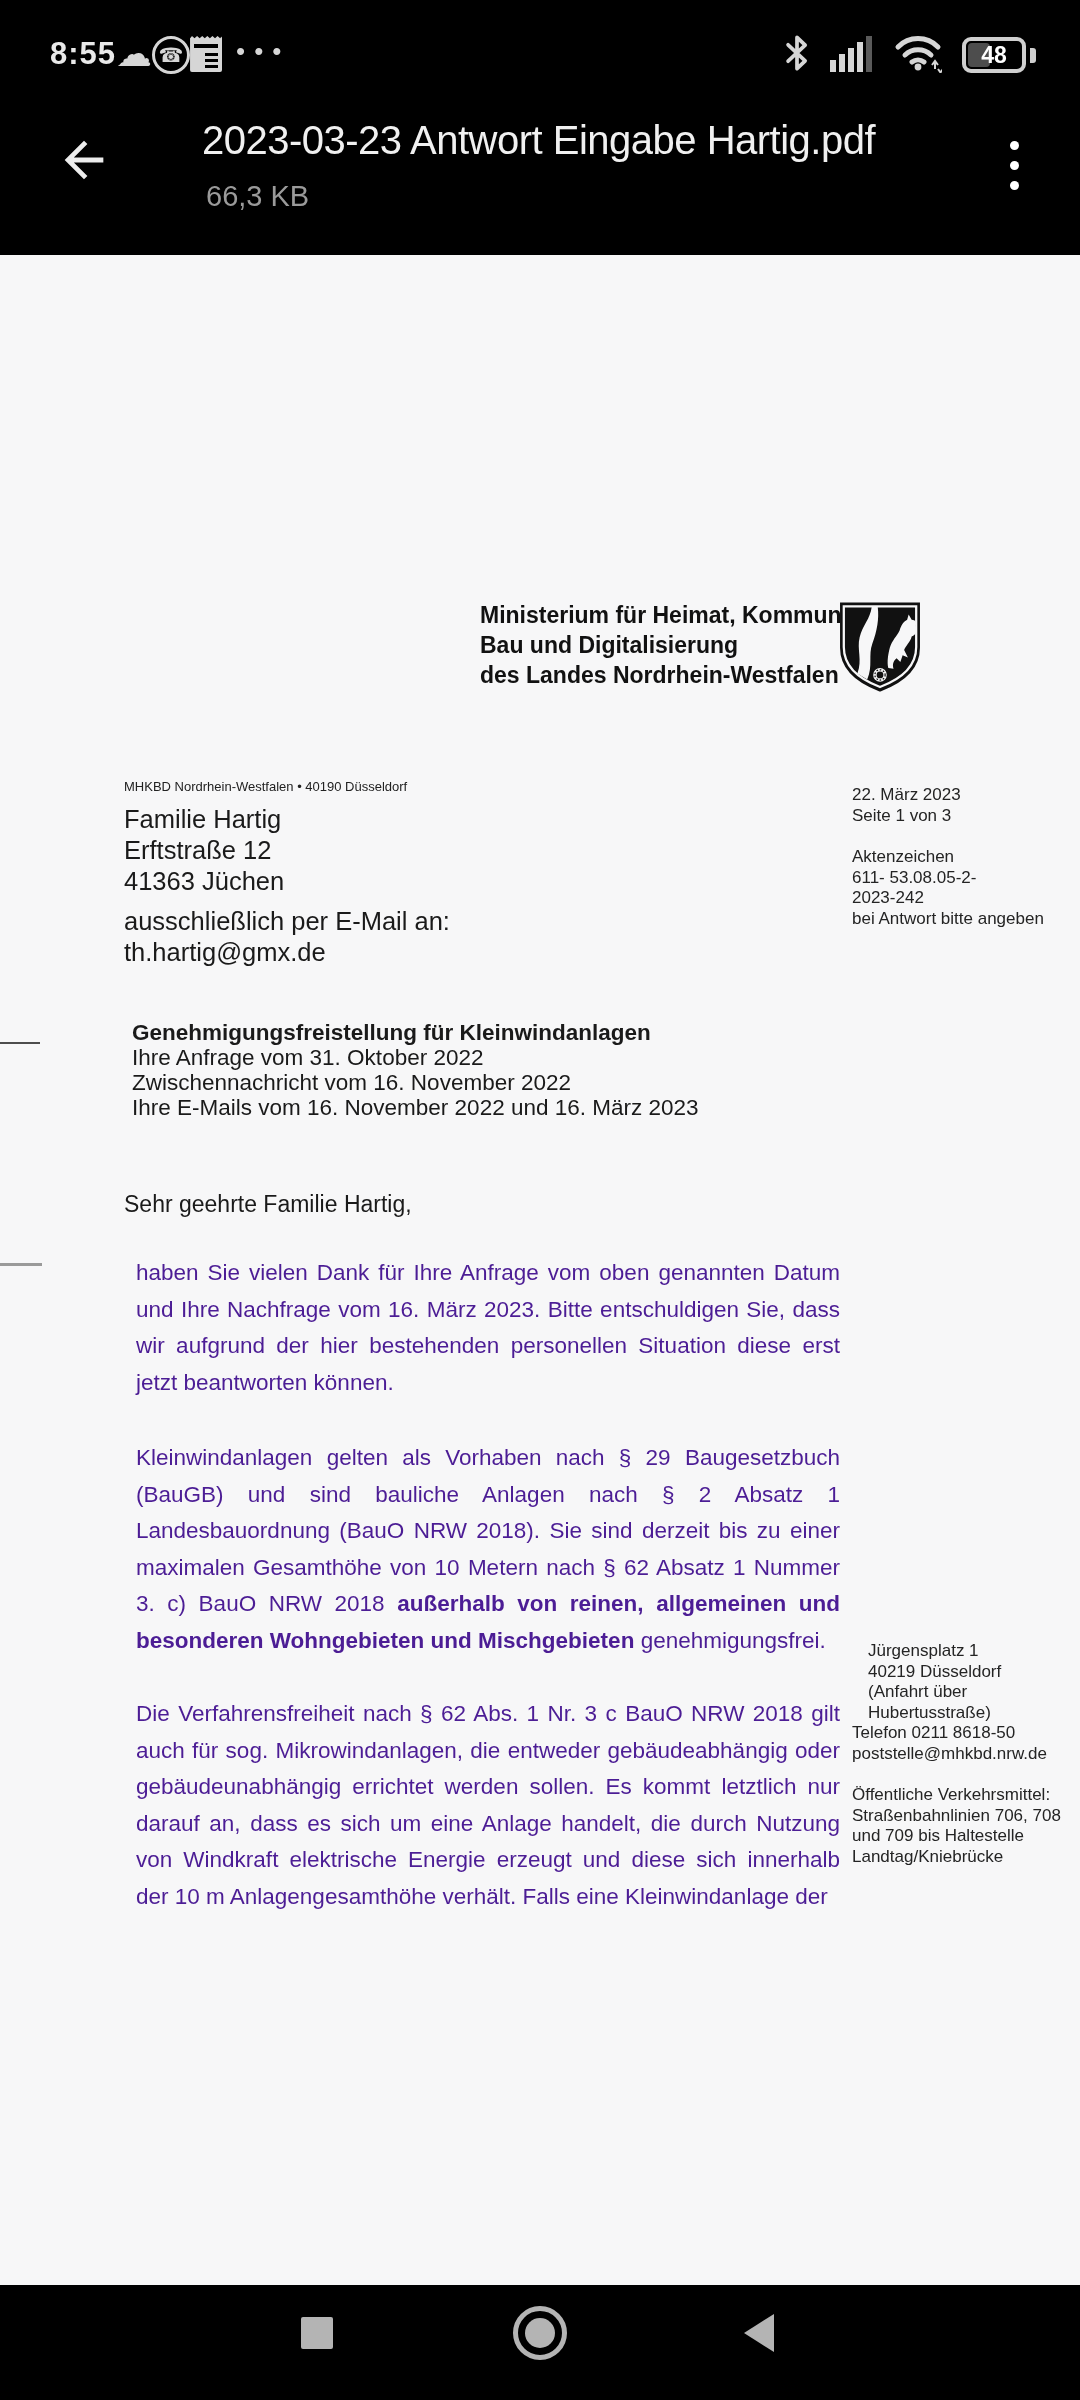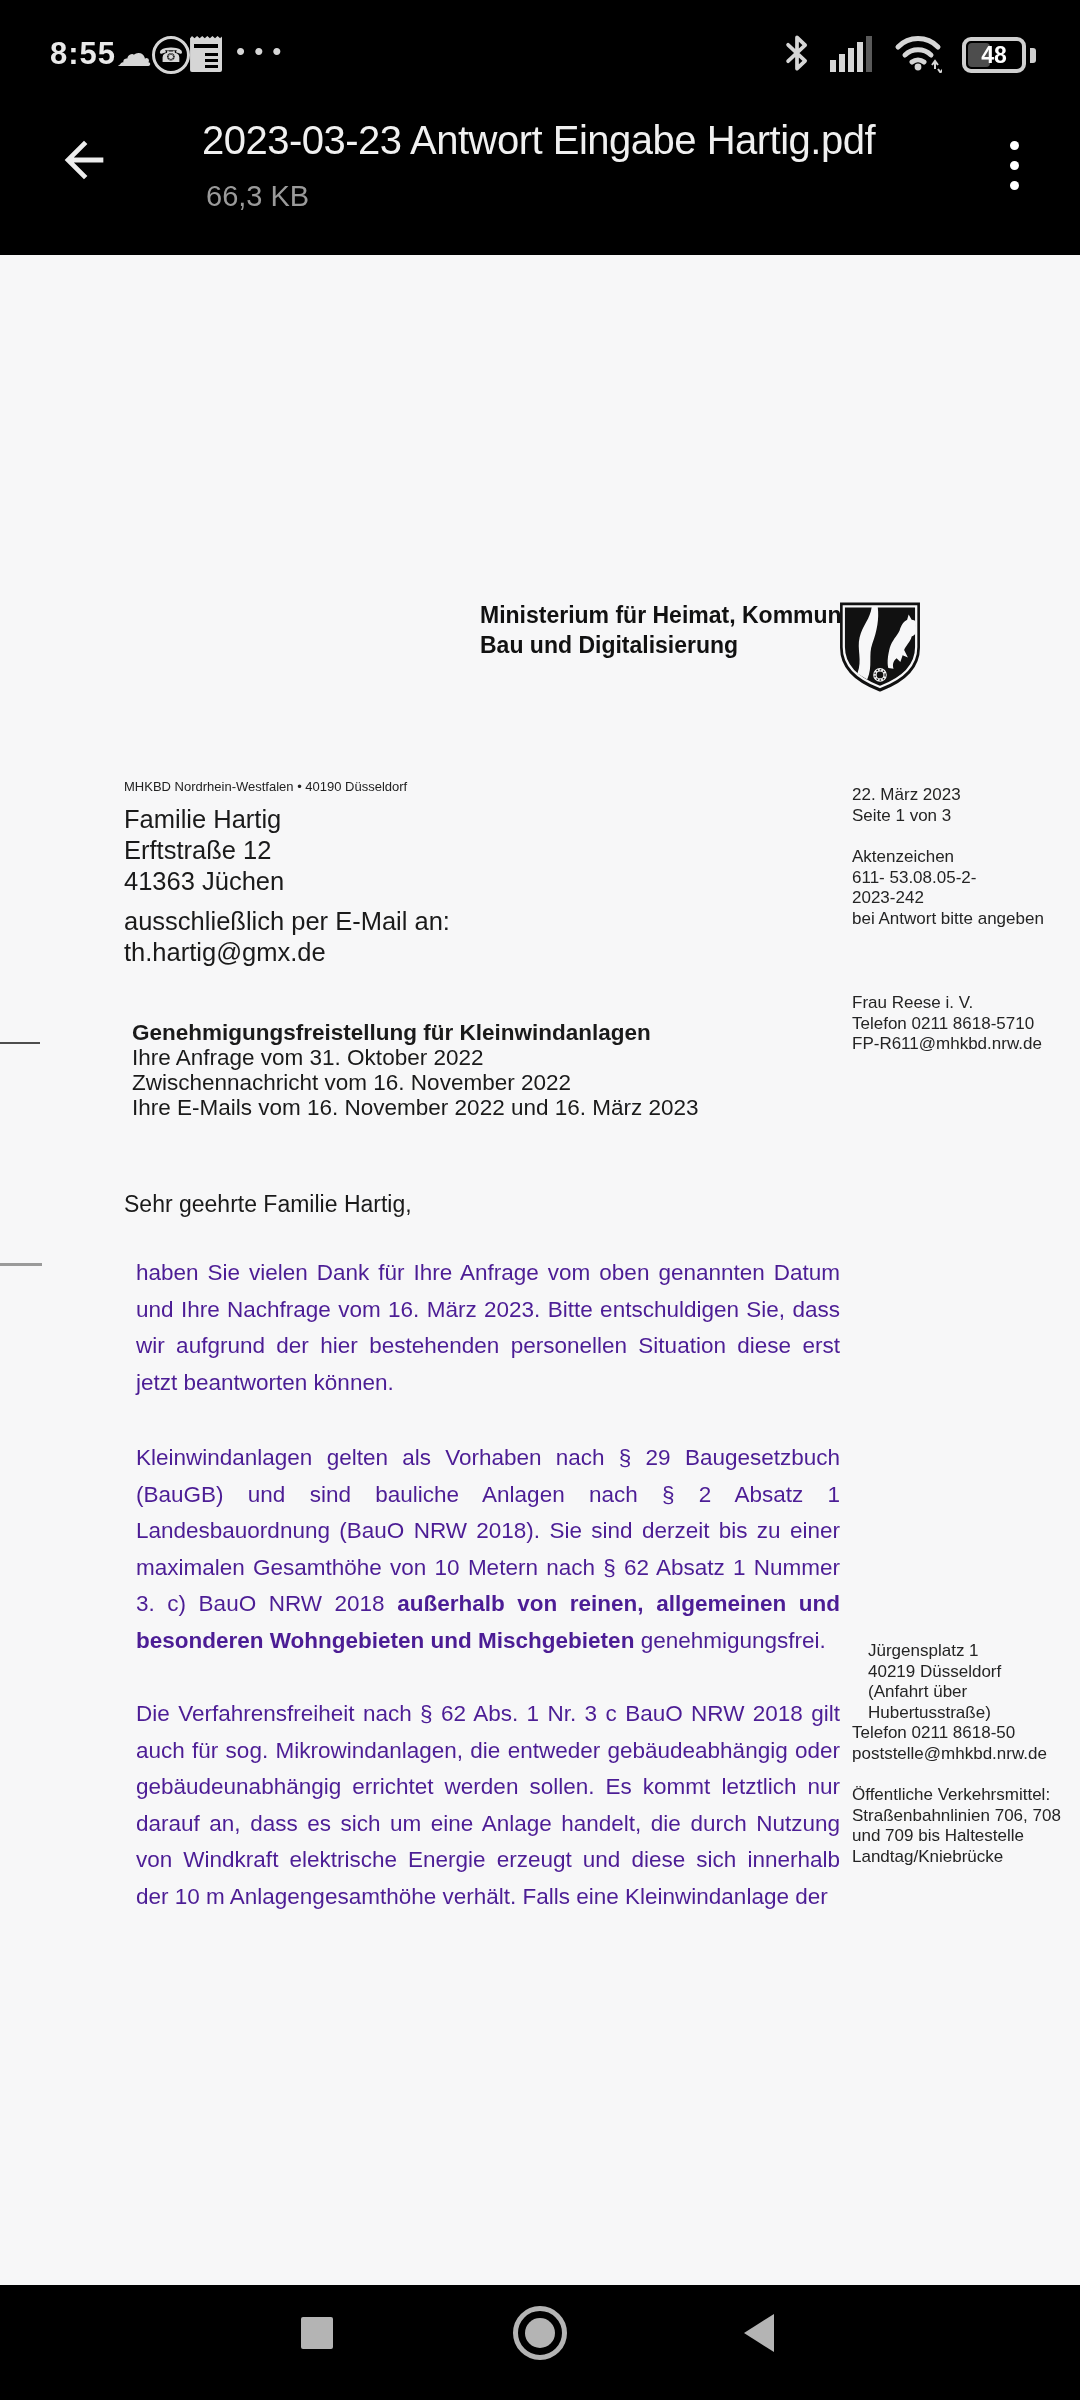--- a/index.html
+++ b/index.html
@@ -131,20 +131,21 @@
         <b></b>
     </div>
   </div>
 </div>
 
 <div class="pdf-page">
 
   <div class="ministry">
     <span class="line">Ministerium für Heimat, Kommunales,</span>
     <span class="line">Bau und Digitalisierung</span>
+    <span class="line">des Landes Nordrhein-Westfalen</span>
   </div>
 
   <svg class="nrw-logo" viewBox="0 0 114 122">
     <path d="M6 4 H108 V62 Q108 99 57 118 Q6 99 6 62 Z" fill="#111" stroke="#111" stroke-width="4"></path>
     <path d="M9 7 H105 V61 Q105 96 57 114 Q9 96 9 61 Z" fill="none" stroke="#f7f7f8" stroke-width="3"></path>
     <path d="M46 8 C44 24 34 32 30 48 C26 64 34 78 27 96 L40 104 C48 86 41 72 47 56 C53 40 56 24 54 8 Z" fill="#f7f7f8"></path>
     <path d="M70 62 C73 52 79 47 83 39 C85 32 89 27 93 25 L95 18 L99 25 C104 25 106 29 104 33 C108 37 105 45 99 47 C97 55 91 59 89 65 L94 75 L87 72 L84 81 L79 76 C75 79 73 84 75 90 L68 89 C66 80 68 70 70 62 Z" fill="#f7f7f8"></path>
     <circle cx="57" cy="98" r="9" fill="#f7f7f8"></circle>
     <circle cx="57" cy="98" r="4.5" fill="#111"></circle>
     <circle cx="57" cy="98" r="6.8" fill="none" stroke="#111" stroke-width="1.6" stroke-dasharray="2.2 2.2"></circle>
@@ -186,25 +187,20 @@
     <span class="line">Seite 1 von 3</span>
   </div>
 
   <div class="sidebar-block sbk-ref">
     <span class="line">Aktenzeichen</span>
     <span class="line">611- 53.08.05-2-</span>
     <span class="line">2023-242</span>
     <span class="line">bei Antwort bitte angeben</span>
   </div>
 
-  <div class="sidebar-block sbk-contact">
-    <span class="line">Frau Reese i. V.</span>
-    <span class="line">Telefon 0211 8618-5710</span>
-    <span class="line">FP-R611@mhkbd.nrw.de</span>
-  </div>
 
   <div class="sidebar-block sbk-addr">
     <span class="line">Jürgensplatz 1</span>
     <span class="line">40219 Düsseldorf</span>
     <span class="line">(Anfahrt über Hubertusstraße)</span>
   </div>
 
   <div class="sidebar-block sbk-phone">
     <span class="line">Telefon 0211 8618-50</span>
     <span class="line">poststelle@mhkbd.nrw.de</span>

